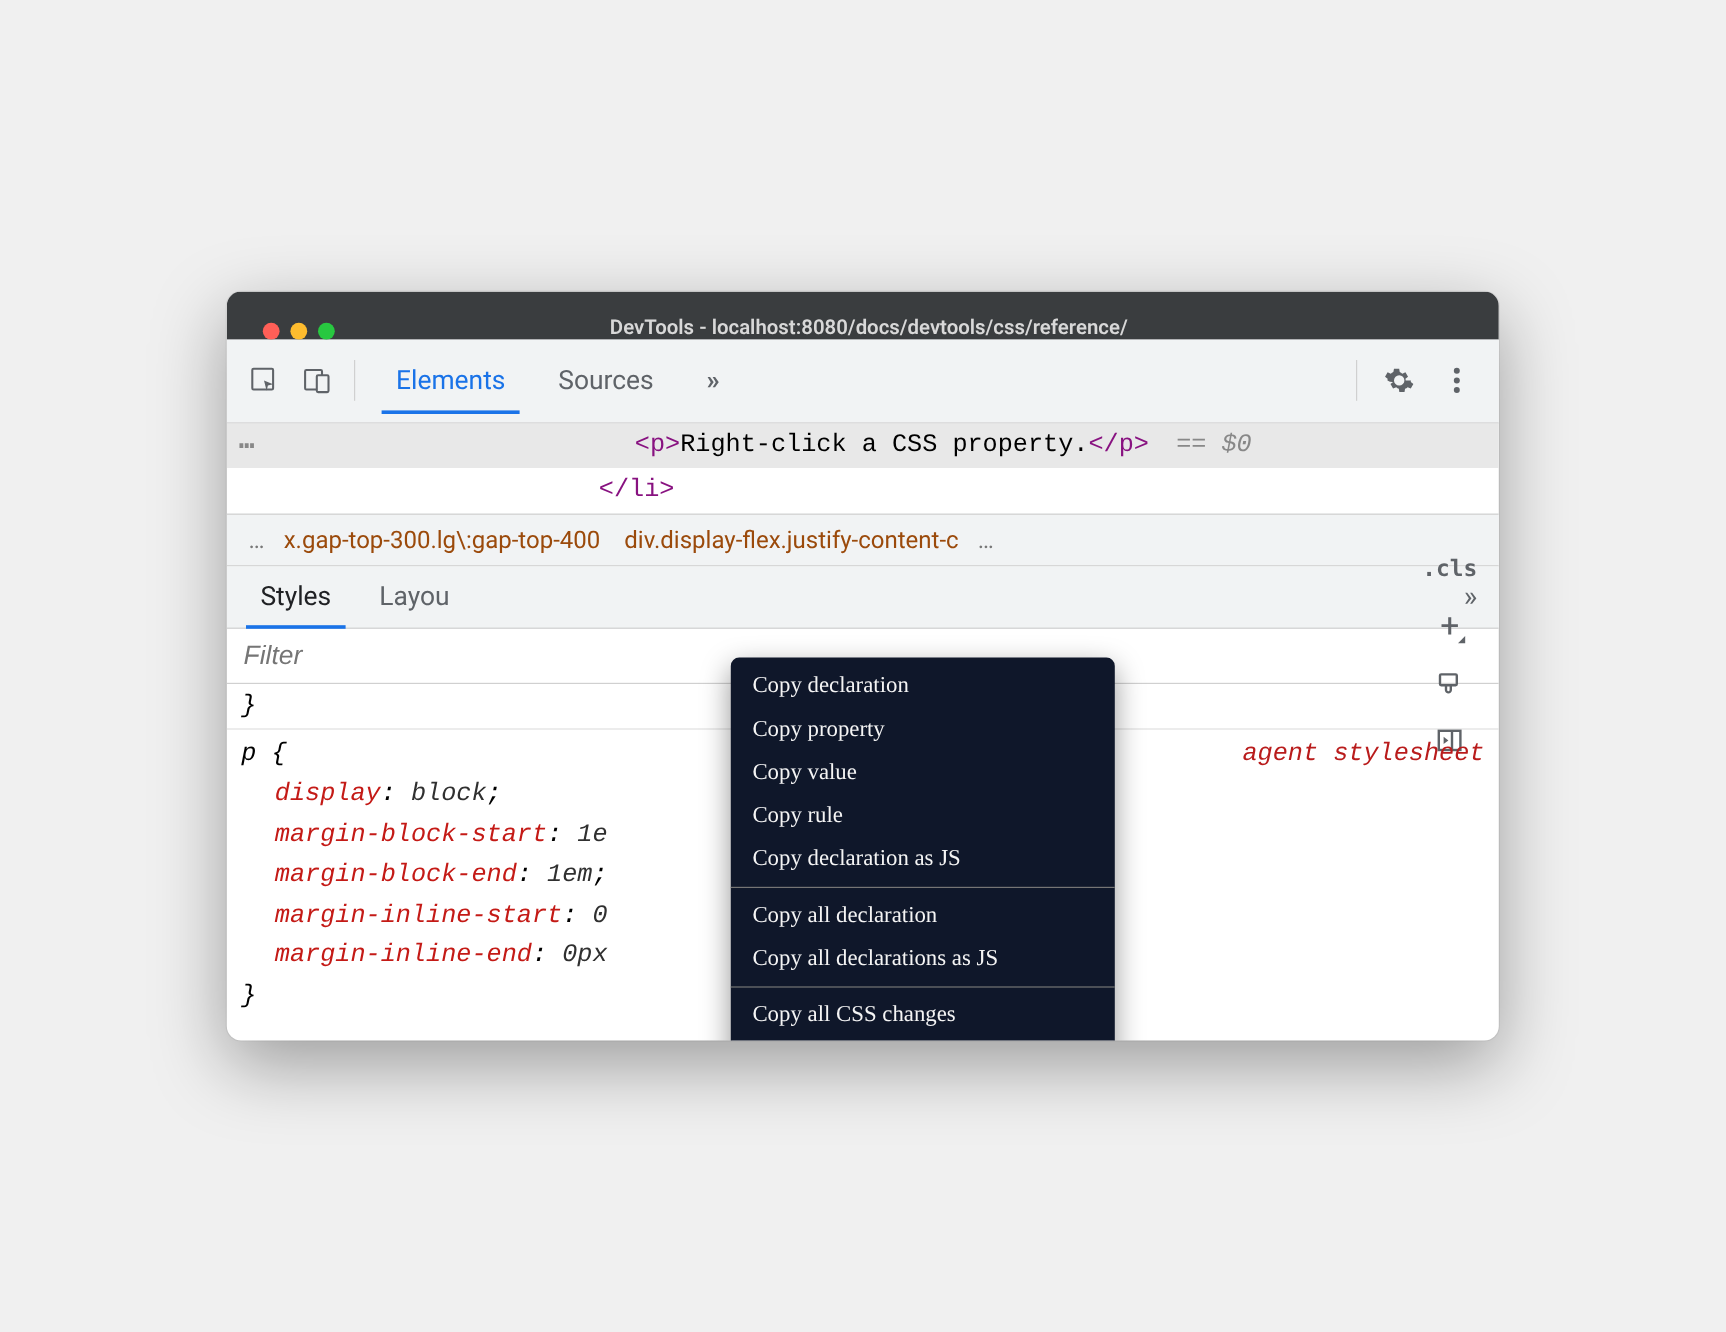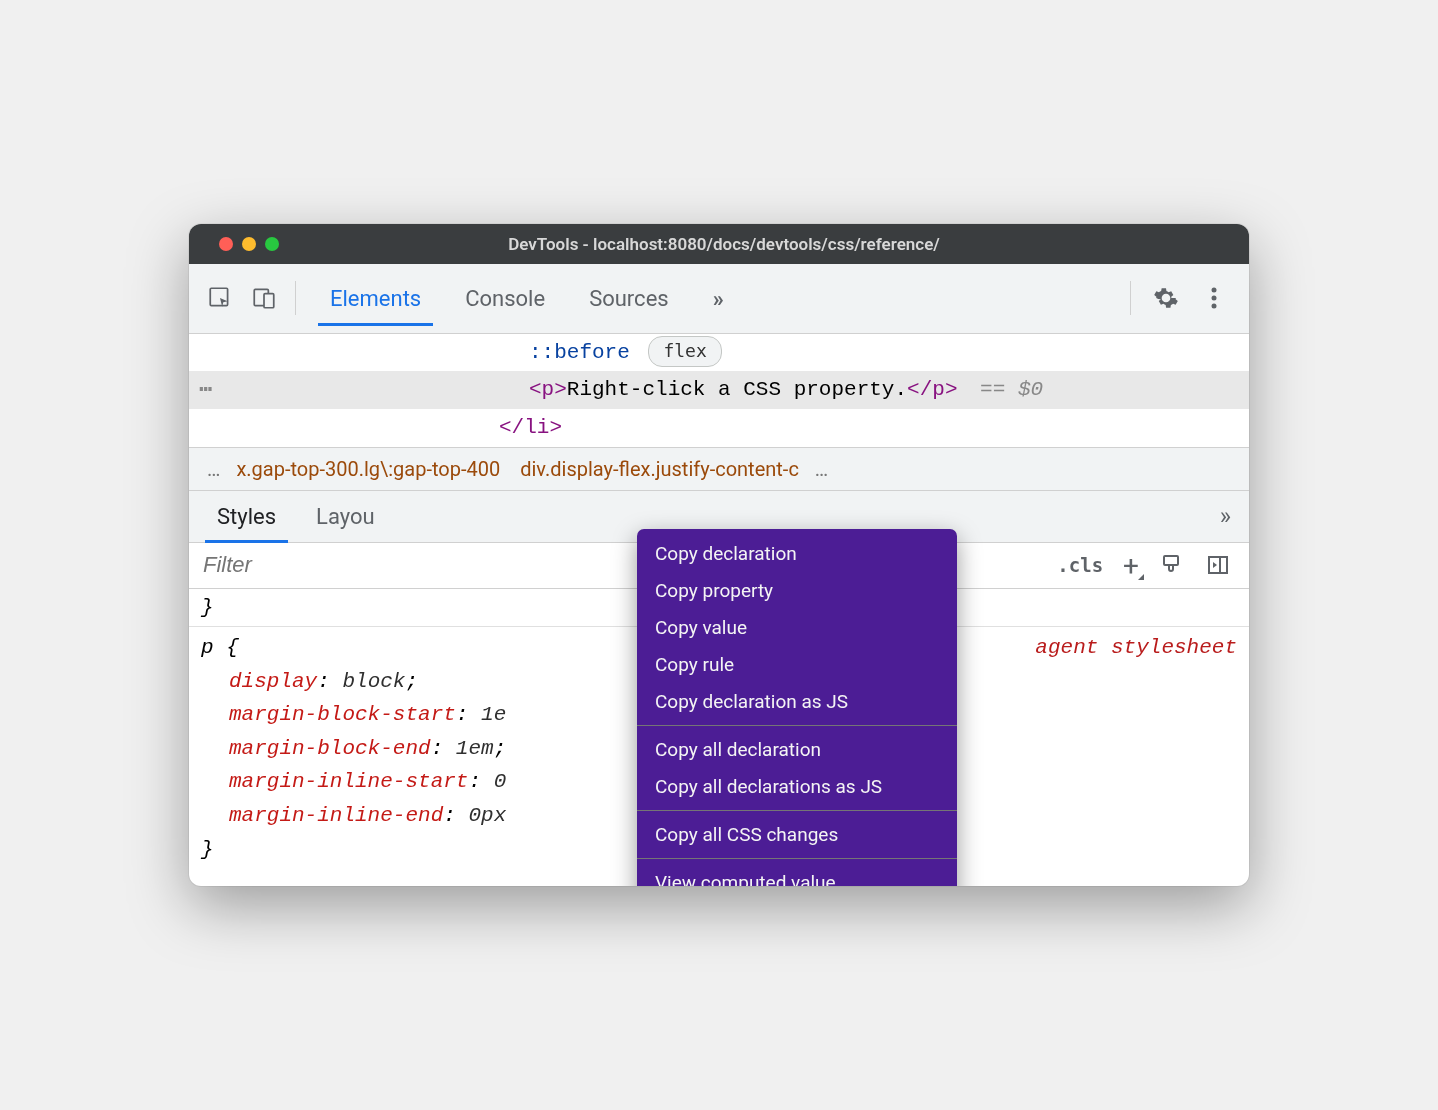--- a/index.html
+++ b/index.html
@@ -16,21 +16,21 @@
       background: #fff;
       border-radius: 12px;
       overflow: hidden;
       box-shadow: 0 20px 60px rgba(0,0,0,0.35), 0 0 0 1px rgba(0,0,0,0.05);
       position: relative;
     }
     .titlebar {
       background: #3a3d3f;
       height: 40px;
       display: flex;
-      align-items: center;
+      align-items: flex-end;
       padding: 0 30px;
     }
     .traffic-lights {
       display: flex;
       gap: 9px;
     }
     .light { width: 14px; height: 14px; border-radius: 50%; }
     .light.red { background: #ff5f57; }
     .light.yellow { background: #febc2e; }
     .light.green { background: #28c840; }
@@ -214,20 +214,21 @@
       color: #999;
       background: transparent;
       font-style: italic;
     }
     .filter-actions {
       display: flex;
       align-items: center;
       gap: 20px;
       padding: 0 18px;
       color: #5f6368;
+      flex-direction: column;
     }
     .filter-actions .cls {
       font-family: Menlo, Monaco, monospace;
       font-size: 19px;
       font-weight: bold;
     }
     .filter-actions .plus {
       font-size: 28px;
       position: relative;
     }
@@ -257,28 +258,29 @@
       justify-content: space-between;
     }
     .agent-label { color: #b91c1c; }
     .prop { padding-left: 28px; }
     .prop-name { color: #c41a16; }
     .prop-val { color: #303030; }
     
     .context-menu {
       position: absolute;
       top: 305px;
-      left: 448px;
+      left: 420px;
       width: 320px;
-      background: #4c1d95;
+      background: #0f172a;
       border-radius: 7px;
       padding: 6px 0;
       box-shadow: 0 8px 24px rgba(0,0,0,0.4);
       color: #f4f4f4;
       font-size: 19px;
+      font-family: Liberation Serif, serif;
     }
     .menu-item {
       padding: 7px 18px;
       cursor: pointer;
     }
     .menu-sep {
       height: 1px;
       background: #757575;
       margin: 5px 0;
     }
@@ -308,21 +310,20 @@
       <div class="icon-btn">
         <svg width="26" height="26" viewBox="0 0 24 24" fill="none" stroke="currentColor" stroke-width="1.6">
           <rect x="3" y="4" width="13" height="15" rx="1"></rect>
           <rect x="12" y="8" width="9" height="13" rx="1" fill="#f1f3f4"></rect>
         </svg>
       </div>
     </div>
     <div class="toolbar-divider"></div>
     <div class="tabs">
       <div class="tab active">Elements</div>
-      <div class="tab">Console</div>
       <div class="tab">Sources</div>
       <div class="tab" style="font-weight:bold;">»</div>
     </div>
     <div class="toolbar-divider"></div>
     <div class="toolbar-right">
       <div class="icon-btn">
         <svg width="26" height="26" viewBox="0 0 24 24" fill="currentColor">
           <path d="M12 8a4 4 0 100 8 4 4 0 000-8zm9 4a7 7 0 01-.1 1.2l2 1.6-2 3.4-2.4-1a7 7 0 01-2 1.2l-.4 2.6h-4l-.4-2.6a7 7 0 01-2-1.2l-2.4 1-2-3.4 2-1.6A7 7 0 013 12a7 7 0 01.1-1.2l-2-1.6 2-3.4 2.4 1a7 7 0 012-1.2L8 3h4l.4 2.6a7 7 0 012 1.2l2.4-1 2 3.4-2 1.6c.1.4.2.8.2 1.2z"></path>
         </svg>
       </div>
@@ -330,24 +331,20 @@
         <svg width="6" height="24" viewBox="0 0 6 24" fill="currentColor">
           <circle cx="3" cy="4" r="2.5"></circle>
             <circle cx="3" cy="12" r="2.5"></circle>
             <circle cx="3" cy="20" r="2.5"></circle>
         </svg>
       </div>
     </div>
   </div>
 
   <div class="dom-tree">
-    <div class="dom-row pseudo">
-      <span class="selector-blue">::before</span>
-      <span class="pill">flex</span>
-    </div>
     <div class="dom-row selected">
       <span class="tag-purple">&lt;p&gt;</span><span>Right-click a CSS property.</span><span class="tag-purple">&lt;/p&gt;</span>
       <span class="dom-eq">== $0</span>
     </div>
     <div class="dom-row close-tag">
       <span class="tag-purple">&lt;/li&gt;</span>
     </div>
   </div>
 
   <div class="breadcrumb">

